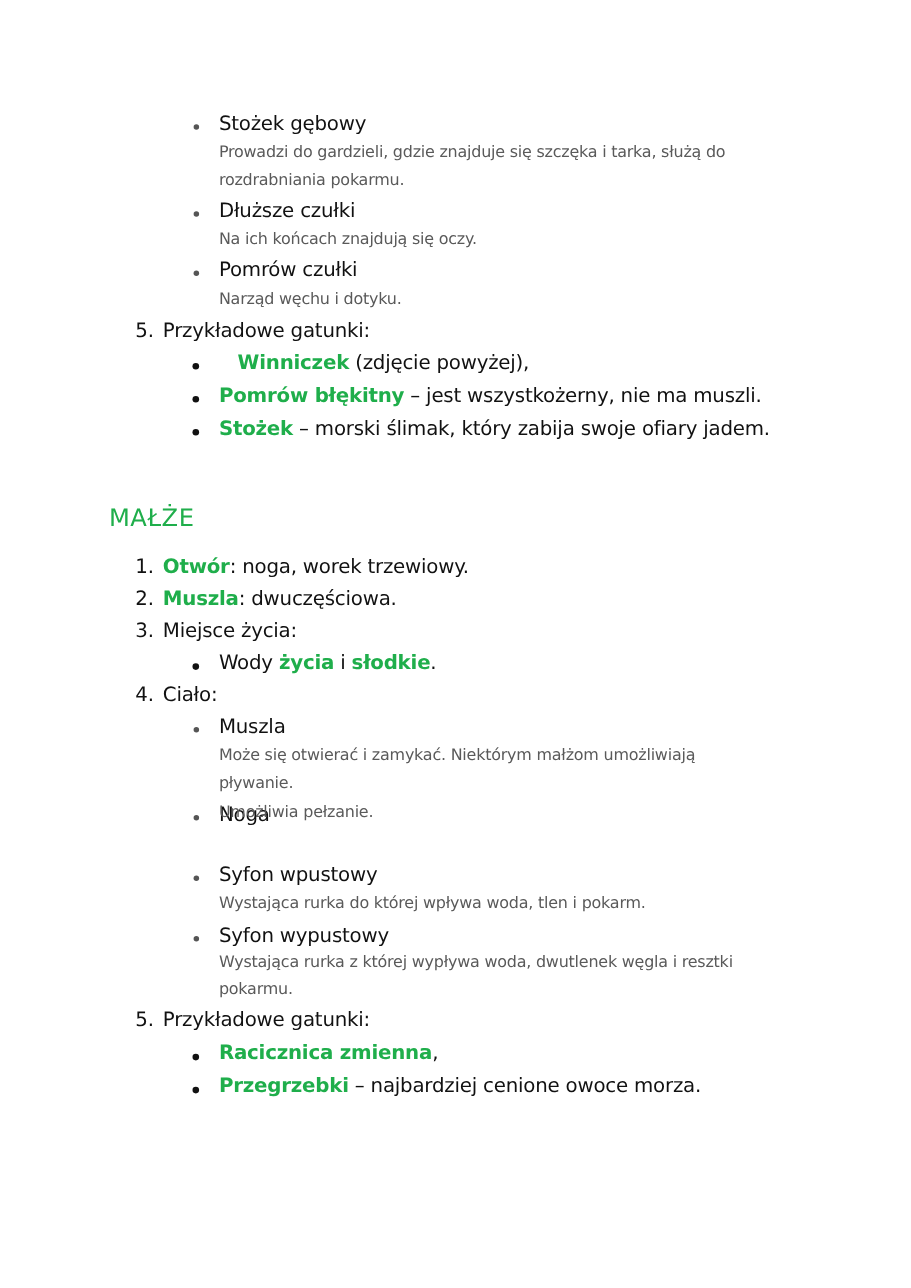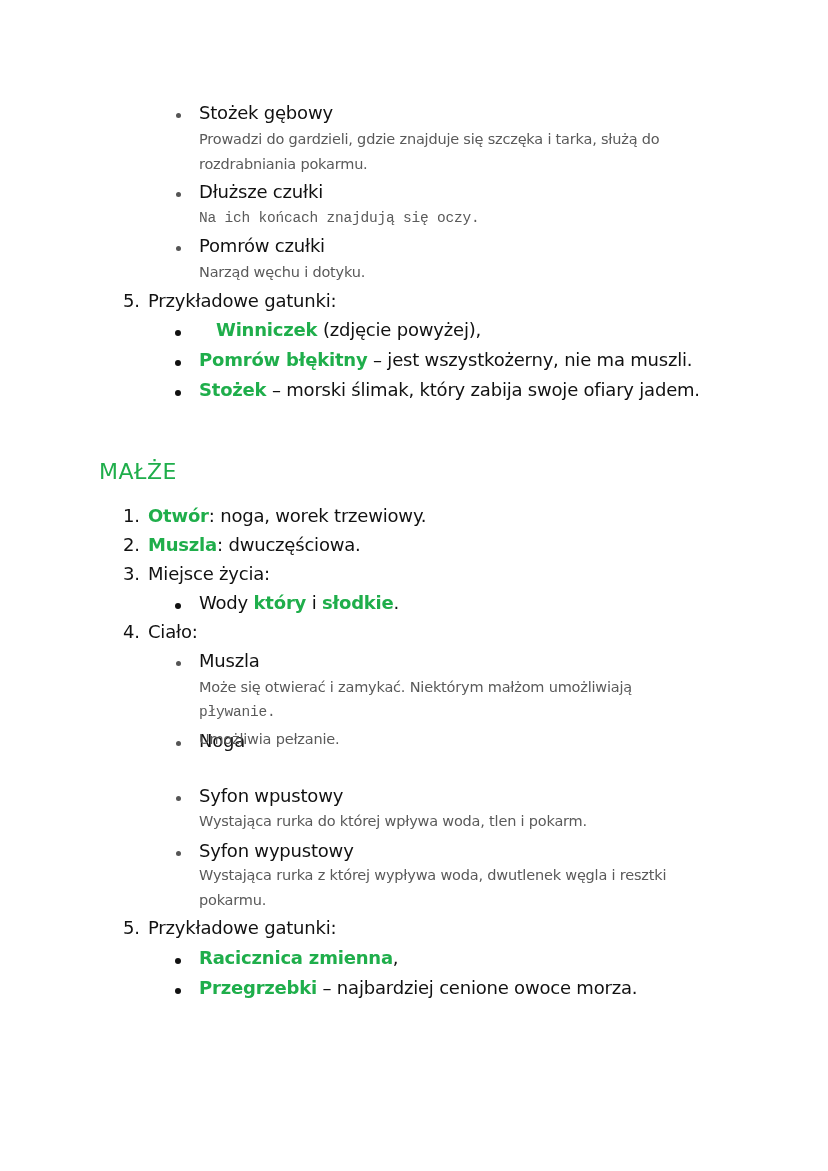--- a/index.html
+++ b/index.html
@@ -41,21 +41,21 @@
 <div class="page">
 
   <div>
     <span class="bullet" style="left:176px; top:113px;"></span>
     <span class="abs item-title" style="left:199px; top:102px;">Stożek gębowy</span>
     <span class="abs item-desc" style="left:199px; top:131px;">Prowadzi do gardzieli, gdzie znajduje się szczęka i tarka, służą do</span>
     <span class="abs item-desc" style="left:199px; top:156px;">rozdrabniania pokarmu.</span>
 
     <span class="bullet" style="left:176px; top:192px;"></span>
     <span class="abs item-title" style="left:199px; top:181px;">Dłuższe czułki</span>
-    <span class="abs item-desc" style="left:199px; top:210px;font-family:Liberation Mono, monospace;">Na ich końcach znajdują się oczy.</span>
+    <span class="abs item-desc" style="left:199px; top:210px;">Na ich końcach znajdują się oczy.</span>
 
     <span class="bullet" style="left:176px; top:246px;"></span>
     <span class="abs item-title" style="left:199px; top:235px;">Pomrów czułki</span>
     <span class="abs item-desc" style="left:199px; top:264px;text-align:center;">Narząd węchu i dotyku.</span>
   </div>
 
   <div>
     <span class="abs num-line" style="left:123px; top:290px;">5.</span>
     <span class="abs num-line" style="left:148px; top:290px;">Przykładowe gatunki:</span>
   </div>
@@ -77,31 +77,31 @@
     <span class="abs num-line" style="left:123px; top:505px;">1.</span>
     <span class="abs num-line" style="left:148px; top:505px;"><span class="green">Otwór</span><span>: noga, worek trzewiowy.</span></span>
 
     <span class="abs num-line" style="left:123px; top:534px;">2.</span>
     <span class="abs num-line" style="left:148px; top:534px;"><span class="green">Muszla</span><span>: dwuczęściowa.</span></span>
 
     <span class="abs num-line" style="left:123px; top:563px;">3.</span>
     <span class="abs num-line" style="left:148px; top:563px;">Miejsce życia:</span>
 
     <span class="bullet strong" style="left:175px; top:603px;"></span>
-    <span class="abs num-line" style="left:199px; top:592px;"><span>Wody </span><span class="green">który</span><span> i </span><span class="green">słodkie</span><span>.</span></span>
+    <span class="abs num-line" style="left:199px; top:592px;"><span>Wody </span><span class="green">życia</span><span> i </span><span class="green">słodkie</span><span>.</span></span>
 
     <span class="abs num-line" style="left:123px; top:621px;">4.</span>
     <span class="abs num-line" style="left:148px; top:621px;">Ciało:</span>
   </div>
 
   <div>
     <span class="bullet" style="left:176px; top:661px;"></span>
     <span class="abs item-title" style="left:199px; top:650px;">Muszla</span>
     <span class="abs item-desc" style="left:199px; top:679px;">Może się otwierać i zamykać. Niektórym małżom umożliwiają</span>
-    <span class="abs item-desc" style="left:199px; top:704px;font-family:Liberation Mono, monospace;">pływanie.</span>
+    <span class="abs item-desc" style="left:199px; top:704px;">pływanie.</span>
 
     <span class="bullet" style="left:176px; top:741px;"></span>
     <span class="abs item-title" style="left:199px; top:730px;">Noga</span>
     <span class="abs item-desc" style="left:199px; top:731px;">Umożliwia pełzanie.</span>
 
     <span class="bullet" style="left:176px; top:796px;"></span>
     <span class="abs item-title" style="left:199px; top:785px;">Syfon wpustowy</span>
     <span class="abs item-desc" style="left:199px; top:813px;">Wystająca rurka do której wpływa woda, tlen i pokarm.</span>
 
     <span class="bullet" style="left:176px; top:851px;"></span>

